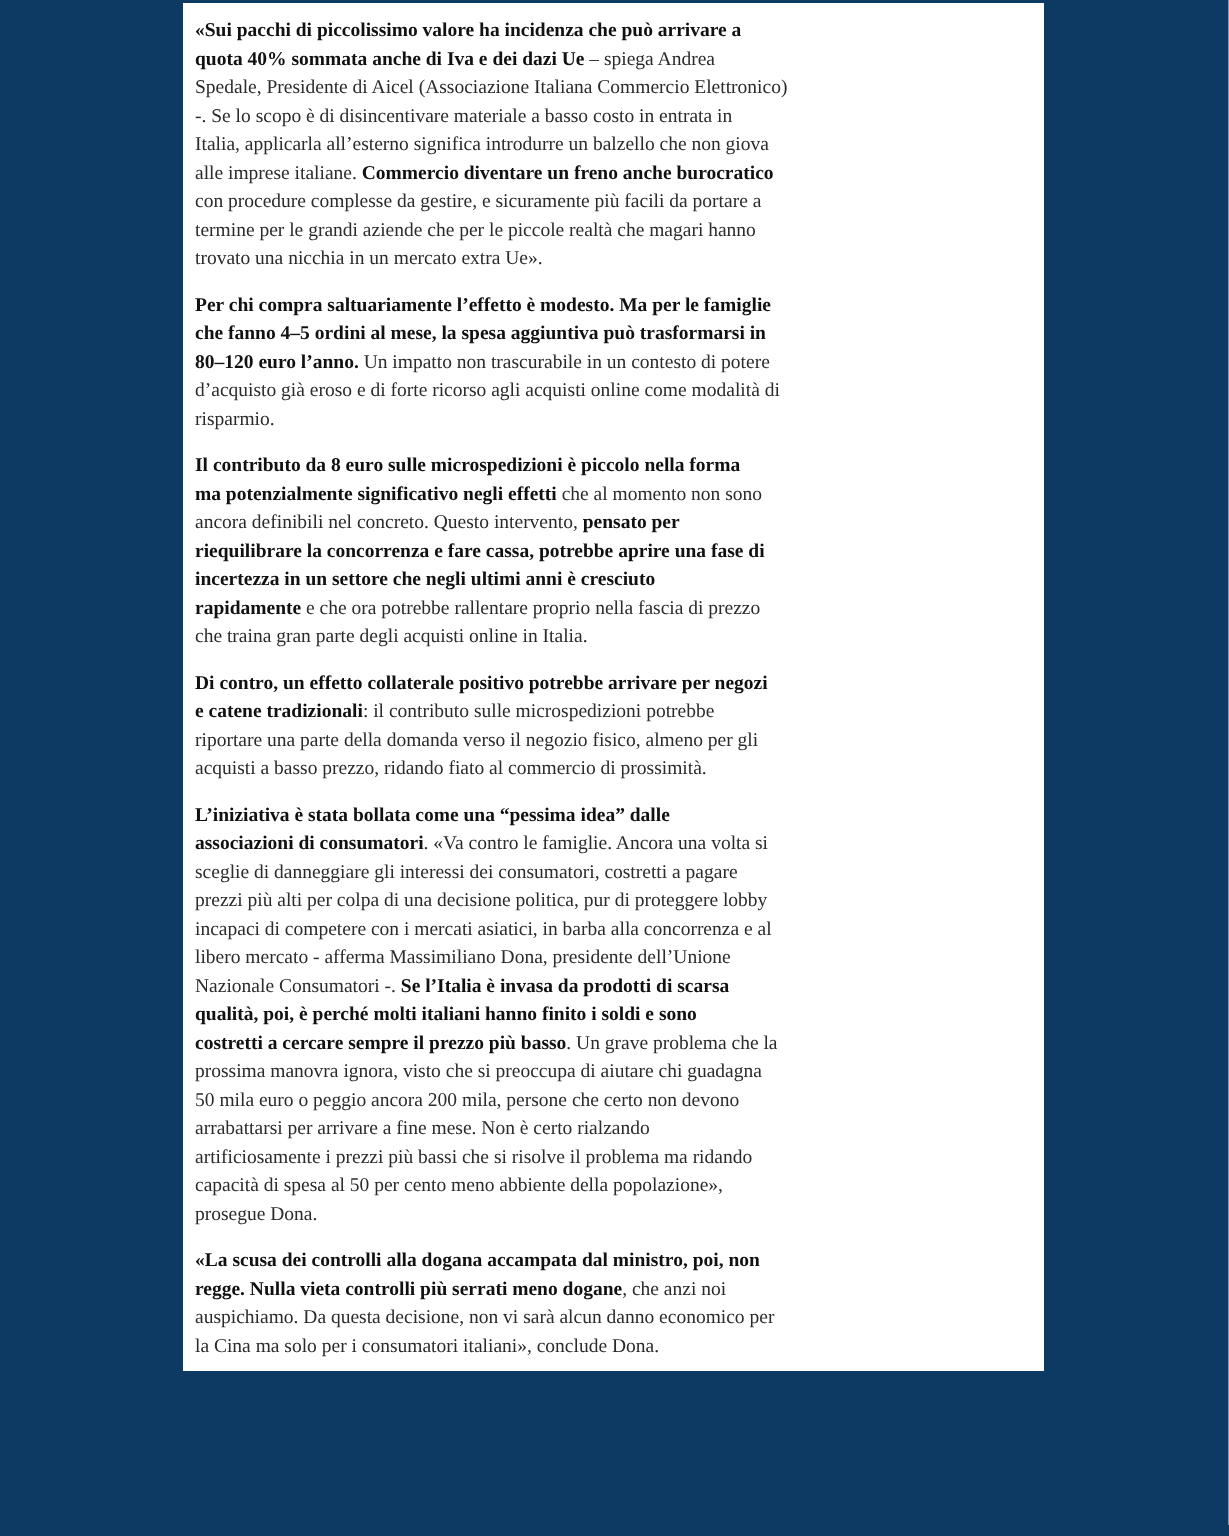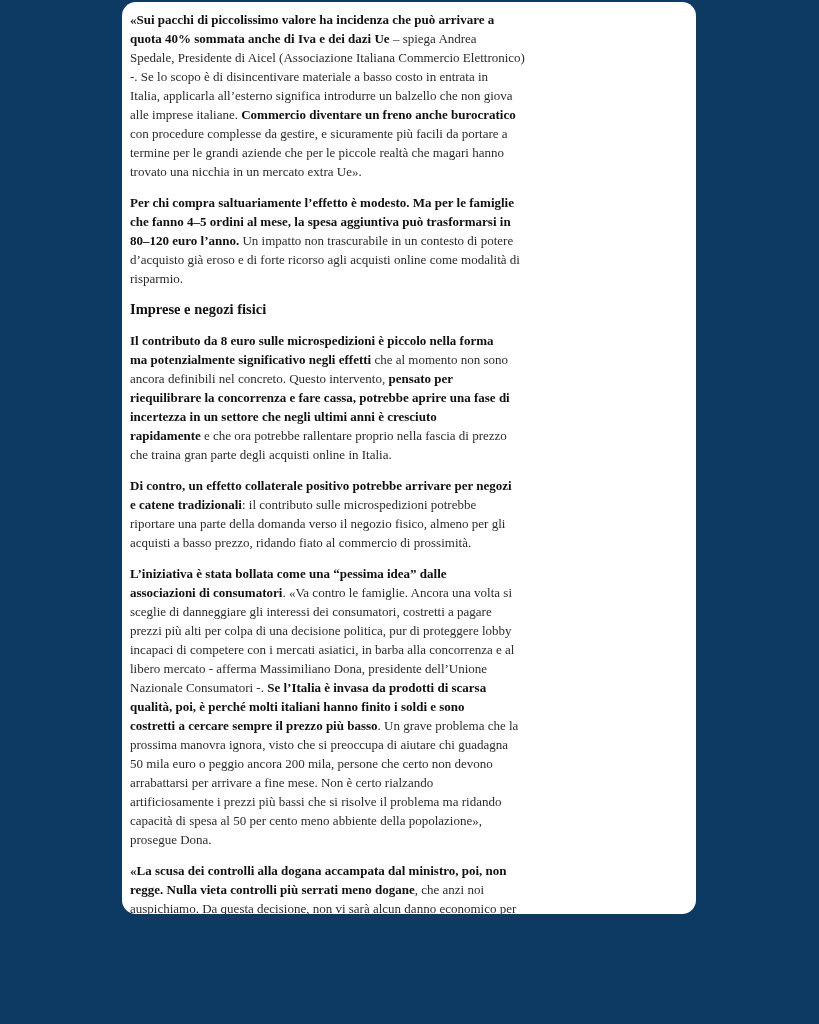--- a/index.html
+++ b/index.html
@@ -19,21 +19,20 @@
     height: 1024px;
   }
   .article-card {
     position: absolute;
     left: 122px;
     top: 2px;
     width: 574px;
     height: 912px;
     background: #ffffff;
     overflow: hidden;
-    border-radius: 14px;
   }
   .article-body {
     padding: 8px 0 0 8px;
     width: 545px;
   }
   .para {
     margin: 0 0 12px 0;
     font-size: 13px;
     line-height: 19px;
     color: #2b2b2b;
@@ -65,21 +64,20 @@
 Italia, applicarla all’esterno significa introdurre un balzello che non giova
 alle imprese italiane. </span><b>Commercio diventare un freno anche burocratico</b><span>
 con procedure complesse da gestire, e sicuramente più facili da portare a
 termine per le grandi aziende che per le piccole realtà che magari hanno
 trovato una nicchia in un mercato extra Ue».</span></p>
         <p class="para"><b>Per chi compra saltuariamente l’effetto è modesto. Ma per le famiglie
 che fanno 4–5 ordini al mese, la spesa aggiuntiva può trasformarsi in
 80–120 euro l’anno.</b><span> Un impatto non trascurabile in un contesto di potere
 d’acquisto già eroso e di forte ricorso agli acquisti online come modalità di
 risparmio.</span></p>
-        <h2 class="section-heading">Imprese e negozi fisici</h2>
         <p class="para"><b>Il contributo da 8 euro sulle microspedizioni è piccolo nella forma
 ma potenzialmente significativo negli effetti</b><span> che al momento non sono
 ancora definibili nel concreto. Questo intervento, </span><b>pensato per
 riequilibrare la concorrenza e fare cassa, potrebbe aprire una fase di
 incertezza in un settore che negli ultimi anni è cresciuto
 rapidamente</b><span> e che ora potrebbe rallentare proprio nella fascia di prezzo
 che traina gran parte degli acquisti online in Italia.</span></p>
         <p class="para"><b>Di contro, un effetto collaterale positivo potrebbe arrivare per negozi
 e catene tradizionali</b><span>: il contributo sulle microspedizioni potrebbe
 riportare una parte della domanda verso il negozio fisico, almeno per gli

